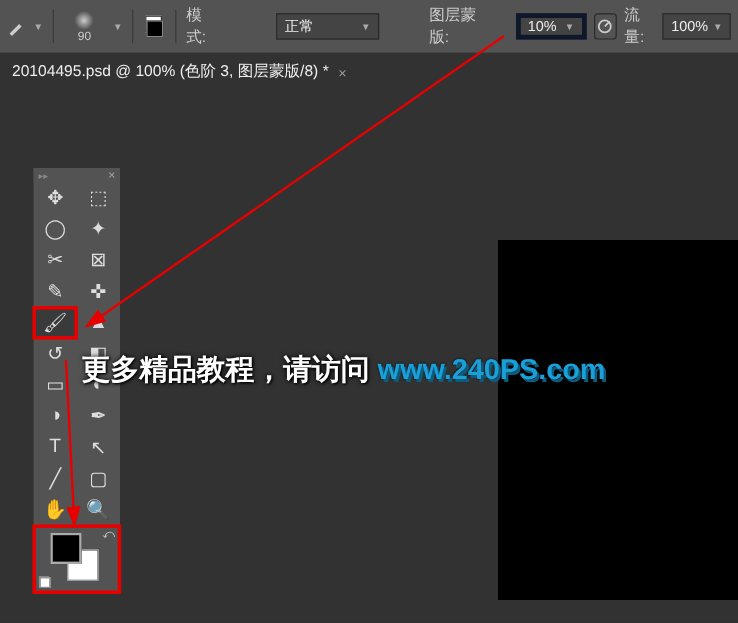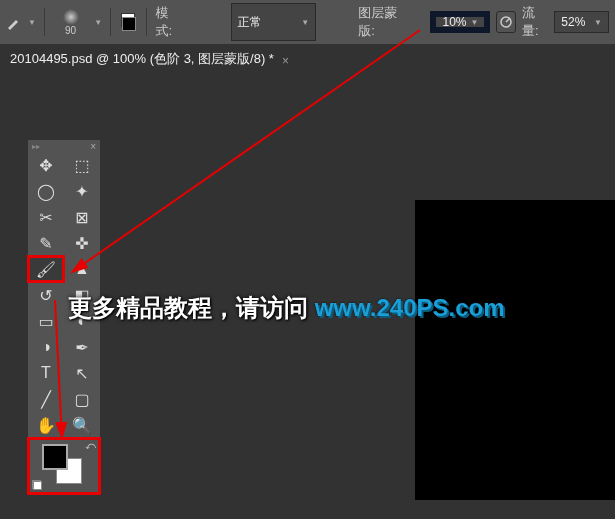--- a/index.html
+++ b/index.html
@@ -8,25 +8,25 @@
   .options-bar { height: 44px; background: #535353; display: flex; align-items: center; padding: 0 6px; gap: 6px; color: #ccc; font-size: 13px; }
   .opt-icon { width: 18px; height: 18px; display: flex; align-items: center; justify-content: center; }
   .divider { width: 1px; height: 28px; background: #3a3a3a; margin: 0 2px; }
   .brush-preview { display: flex; flex-direction: column; align-items: center; width: 40px; }
   .brush-dot { width: 16px; height: 16px; background: radial-gradient(circle, #ccc 0%, rgba(204,204,204,0) 70%); border-radius: 50%; }
   .brush-size { font-size: 10px; color: #ccc; }
   .swap-sq { width: 22px; height: 22px; position: relative; }
   .swap-sq::before { content: ""; position: absolute; width: 12px; height: 12px; background: #fff; top: 2px; left: 2px; border: 1px solid #333; }
   .swap-sq::after { content: ""; position: absolute; width: 12px; height: 12px; background: #000; bottom: 2px; right: 2px; border: 1px solid #888; }
   .lbl { color: #ccc; font-size: 13px; }
-  .dropdown { background: #444; border: 1px solid #2a2a2a; color: #eee; font-size: 12px; height: 38px; display: flex; align-items: center; padding: 0 6px; gap: 4px; margin-left: 43px; }
+  .dropdown { background: #444; border: 1px solid #2a2a2a; color: #eee; font-size: 12px; height: 22px; display: flex; align-items: center; padding: 0 6px; gap: 4px; margin-left: 43px; }
   .dropdown.wide { width: 95px; }
   .chev { margin-left: auto; font-size: 8px; color: #aaa; }
   .val-box { background: #444; border: 1px solid #2a2a2a; color: #eee; font-size: 12px; height: 22px; display: flex; align-items: center; padding: 0 6px; gap: 4px; }
-  .val-box.hl { border: 6px solid #0f172a; margin-left: 17px; }
+  .val-box.hl { border: 4px solid #0f172a; margin-left: 17px; }
   .pressure-toggle { width: 22px; height: 22px; border: 1px solid #2a2a2a; border-radius: 3px; display:flex; align-items:center; justify-content:center; color:#ccc; }
   
   .tab-bar { height: 30px; background: #323232; display: flex; align-items: center; padding: 0 10px; }
   .doc-tab { color: #eee; font-size: 13px; display: flex; align-items: flex-end; gap: 8px; }
   .tab-close { color: #999; font-size: 12px; cursor: pointer; }
   
   .toolbox { position: absolute; left: 28px; top: 140px; width: 72px; background: #535353; }
   .tb-header { height: 12px; background: #535353; position: relative; display:flex; align-items:center; justify-content:space-between; padding:0 4px;}
   .tb-grip { color:#888; font-size:8px; }
   .tb-close { color:#aaa; font-size:10px; }
@@ -82,21 +82,21 @@
     <span class="chev">▼</span>
   </div>
   <div class="pressure-toggle">
     <svg width="14" height="14">
         <circle cx="7" cy="7" r="5" fill="none" stroke="#ccc" stroke-width="1.5"></circle>
         <path d="M7 7 L11 3" stroke="#ccc" stroke-width="1.5"></path>
       </svg>
   </div>
   <span class="lbl">流量:</span>
   <div class="val-box" style="width:60px">
-    <span>52%</span>
+    <span>100%</span>
     <span class="chev">▼</span>
   </div>
 </div>
 
 <div class="tab-bar">
   <div class="doc-tab">
     <span>20104495.psd @ 100% (色阶 3, 图层蒙版/8) *</span>
     <span class="tab-close">×</span>
   </div>
 </div>

